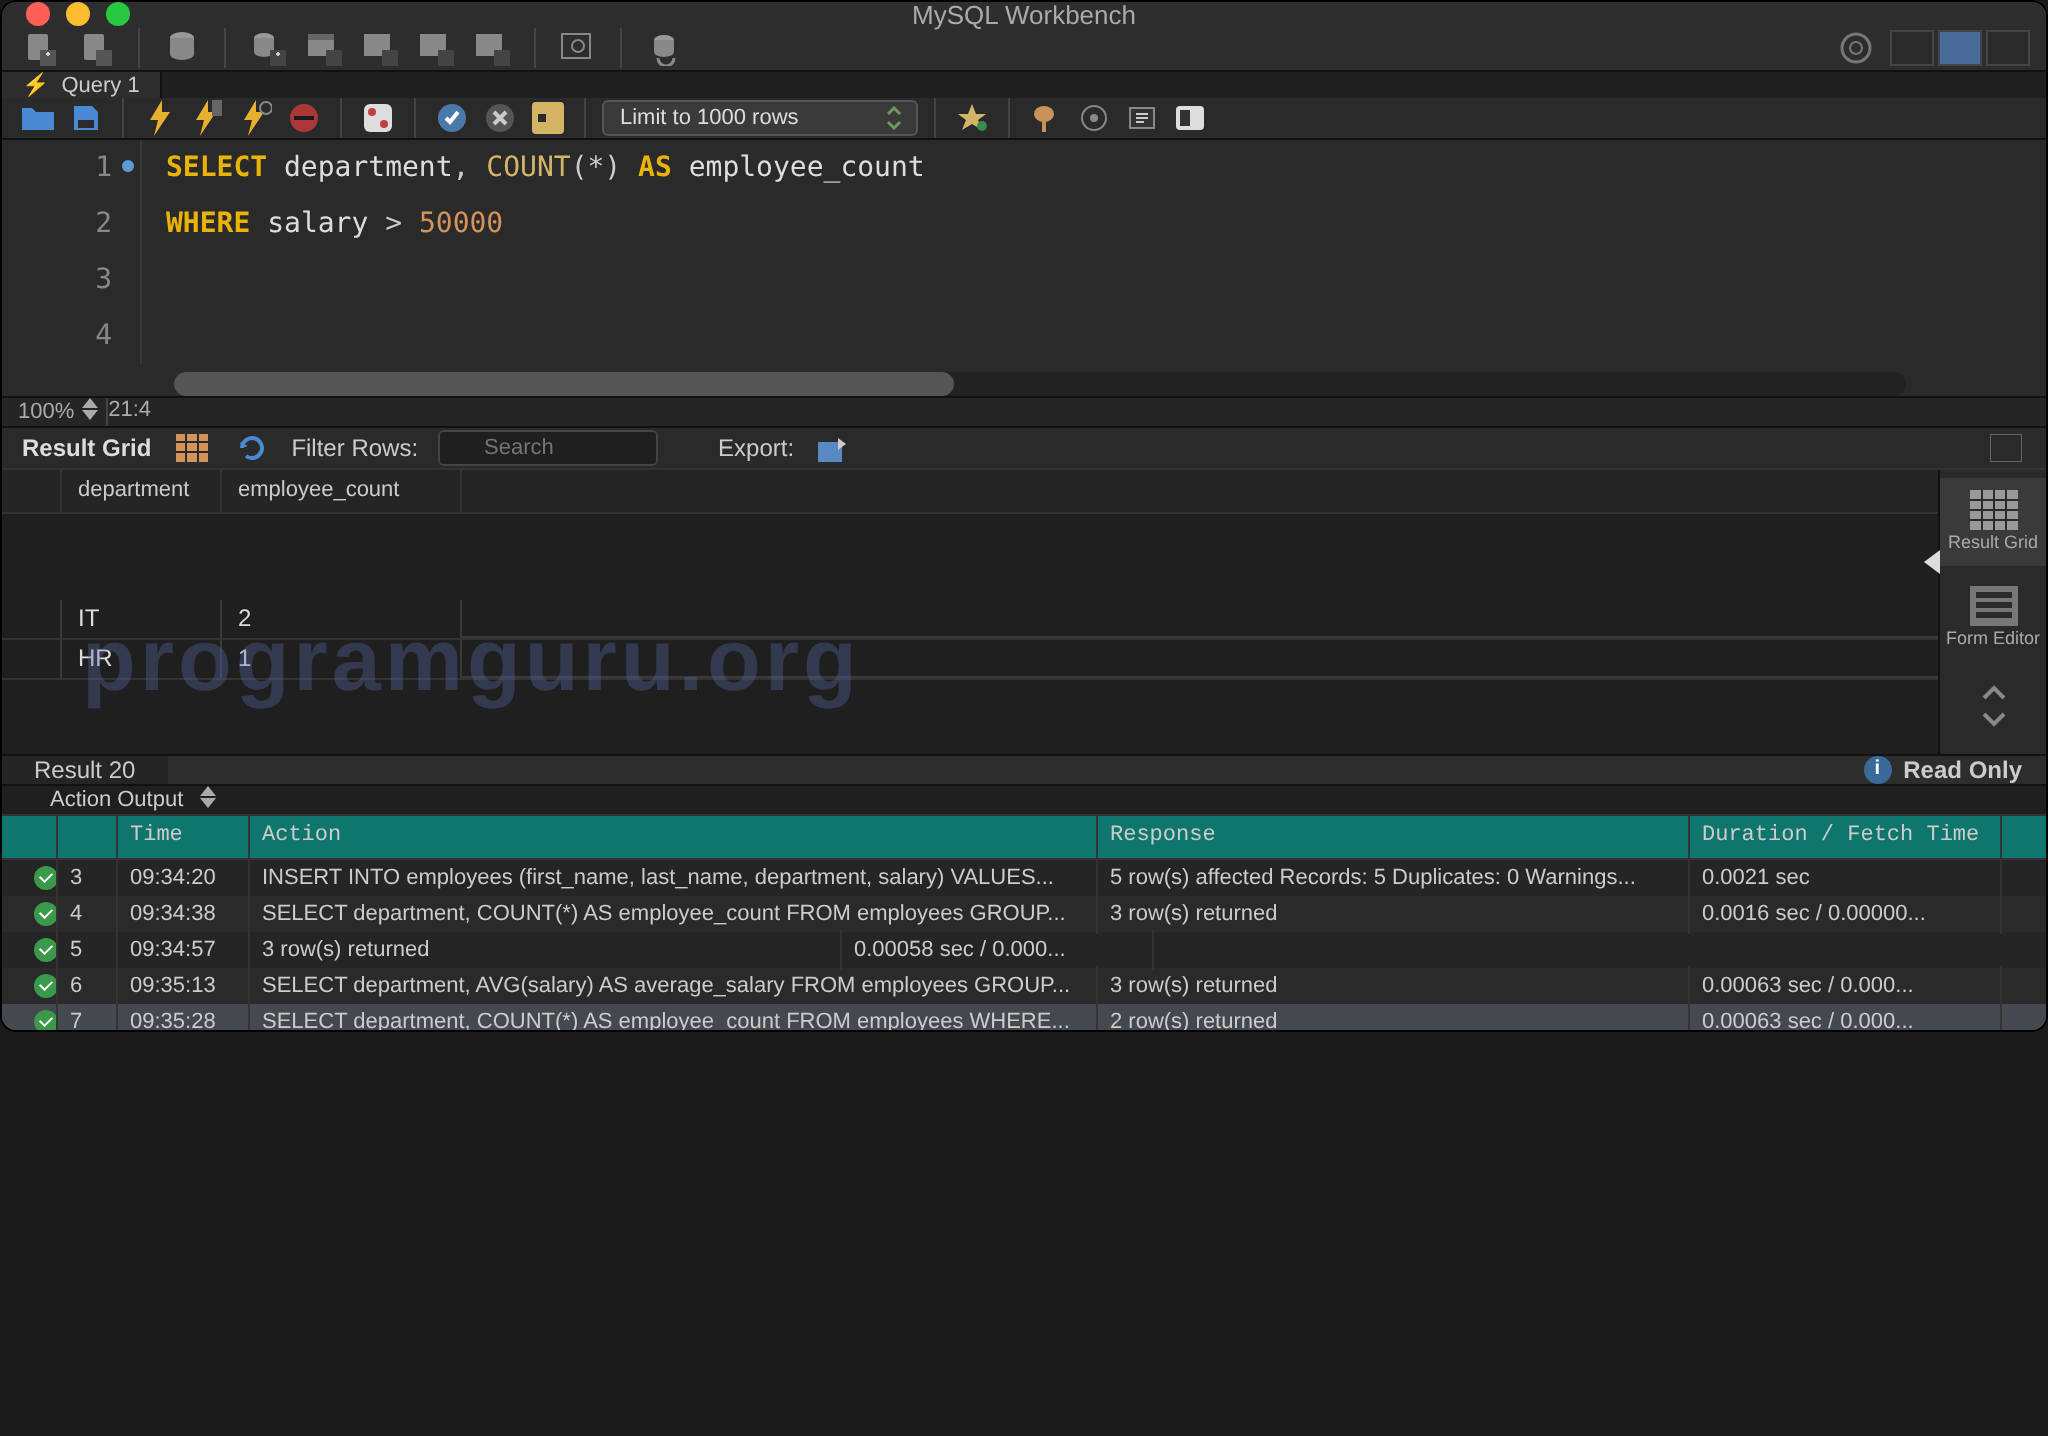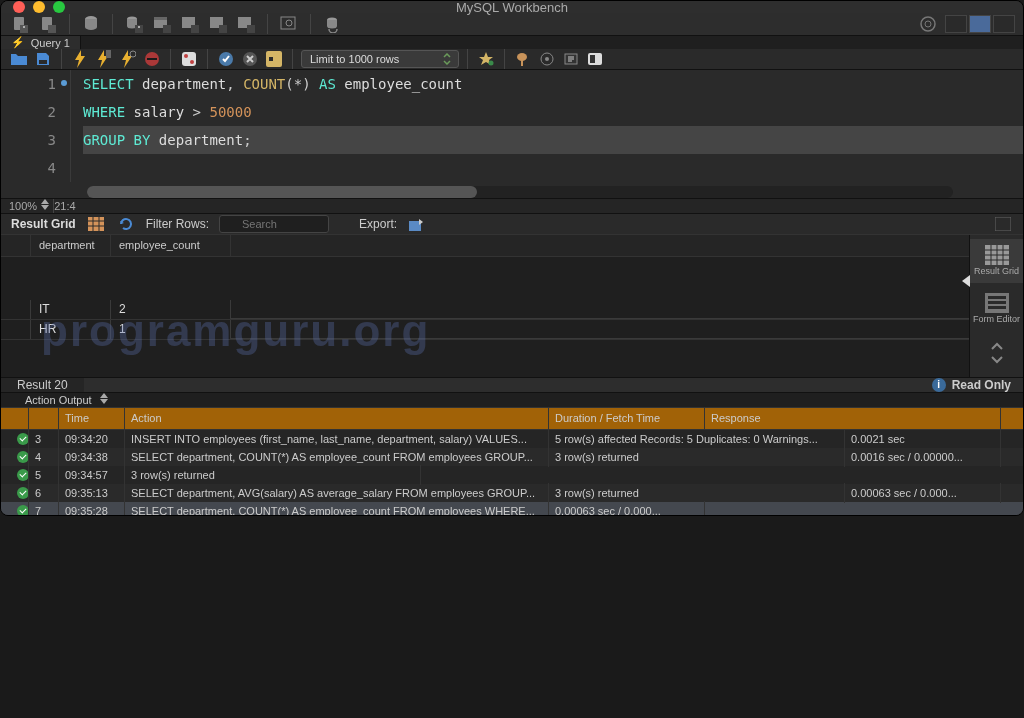--- a/index.html
+++ b/index.html
@@ -43,30 +43,30 @@
 .limit-select { background: #3a3a3a; color: #ddd; border: 1px solid #555; border-radius: 3px; padding: 2px 20px 2px 8px; font-size: 11px; height: 18px; position: relative; }
 .limit-arrow { position: absolute; right: 4px; top: 2px; width: 12px; height: 12px; }
 
 
 .editor { background: #2a2a2a; display: flex; flex-direction: column; }
 .code-area { display: flex; }
 .gutter { width: 70px; background: #2a2a2a; text-align: right; padding-right: 14px; color: #888; font-family: Menlo, Consolas, monospace; font-size: 14px; line-height: 28px; border-right: 1px solid #3a3a3a; }
 .code { flex: 1; font-family: Menlo, Consolas, monospace; font-size: 14px; line-height: 28px; padding-left: 12px; }
 .code-line { height: 28px; white-space: pre; }
 .code-line.hl { background: #454545; }
-.kw { color: #5eead4; font-weight: 400; text-align: right; }
+.kw { color: #eab308; font-weight: 700; text-align: right; }
 .fn { color: #d4b566; }
 .op { color: #ccc; }
 .num { color: #d4935a; }
 .id { color: #ddd; }
 .code-scroll { height: 12px; background: #222; margin: 4px 70px 0 86px; border-radius: 6px; position: relative; }
 .code-scroll-thumb { position: absolute; left: 0; width: 45%; height: 100%; background: #555; border-radius: 6px; }
 
 
-.ed-status { height: 22px; background: #252525; display: flex; align-items: center; padding: 0 8px; gap: 0; font-size: 11px; color: #aaa; border-top: 1px solid #111; }
+.ed-status { height: 22px; background: #252525; display: flex; padding: 0 8px; gap: 0; font-size: 11px; color: #aaa; border-top: 1px solid #111; }
 .zoom-box { display: flex; align-items: center; gap: 4px; }
 .stepper { width: 12px; height: 14px; display: flex; flex-direction: column; gap: 1px; }
 .stepper div { width: 0; height: 0; border-left: 4px solid transparent; border-right: 4px solid transparent; }
 .stepper .up { border-bottom: 5px solid #aaa; }
 .stepper .dn { border-top: 5px solid #aaa; }
 .vsep { width: 1px; height: 14px; background: #444; }
 
 
 .res-toolbar { height: 30px; background: #2a2a2a; display: flex; align-items: center; padding: 0 10px; gap: 10px; border-top: 1px solid #111; border-bottom: 1px solid #333; }
 .res-label { font-weight: bold; color: #ddd; font-size: 12px; }
@@ -100,21 +100,21 @@
 .res-footer { height: 26px; background: #2d2d2d; display: flex; align-items: center; border-top: 1px solid #111; border-bottom: 1px solid #111; }
 .res-tab { padding: 0 16px; height: 100%; display: flex; align-items: center; background: #252525; font-size: 12px; }
 .readonly { margin-left: auto; padding: 0 12px; display: flex; align-items: center; gap: 6px; font-size: 12px; font-weight: bold; }
 .ro-icon { width: 14px; height: 14px; border-radius: 50%; background: #3a6a9a; display: flex; align-items: center; justify-content: center; color: #fff; font-size: 10px; }
 
 
 .output-header { height: 26px; background: #1f1f1f; display: flex; align-items: center; padding: 0 24px; gap: 8px; border-bottom: 1px solid #333; }
 .output-select { font-size: 11px; color: #ccc; display: flex; align-items: center; gap: 8px; }
 
 .output-table { background: #252525; }
-.ot-header { display: flex; height: 22px; background: #a16207; border-bottom: 1px solid #333; font-size: 11px; color: #ccc; }
+.ot-header { display: flex; height: 22px; background: #0f766e; border-bottom: 1px solid #333; font-size: 11px; color: #ccc; font-family: Liberation Mono, monospace; }
 .ot-cell { padding: 4px 6px; border-right: 1px solid #333; overflow: hidden; white-space: nowrap; text-overflow: ellipsis; }
 .ot-status { width: 28px; }
 .ot-num { width: 30px; }
 .ot-time { width: 66px; }
 .ot-action { width: 424px; }
 .ot-resp { width: 296px; }
 .ot-dur { width: 156px; }
 .ot-row { display: flex; height: 18px; font-size: 11px; color: #ccc; align-items: center; }
 .ot-row:nth-child(even) { background: #2a2a2a; }
 .ot-row.sel { background: #44484f; }
@@ -353,21 +353,20 @@
     <div class="code-area">
       <div class="gutter">
         <div style="position:relative;"><span>1</span><span style="position:absolute;right:-11px;top:10px;width:6px;height:6px;background:#5a9bd5;border-radius:50%;"></span></div>
         <div>2</div>
         <div>3</div>
         <div>4</div>
       </div>
       <div class="code">
         <div class="code-line"><span class="kw">SELECT</span><span class="id"> department</span><span class="op">, </span><span class="fn">COUNT</span><span class="op">(*)</span><span class="kw"> AS</span><span class="id"> employee_count</span></div>
         <div class="code-line"><span class="kw">WHERE</span><span class="id"> salary </span><span class="op">&gt;</span><span> </span><span class="num">50000</span></div>
-        <div class="code-line hl"><span class="kw">GROUP BY</span><span class="id"> department</span><span class="op">;</span></div>
       </div>
     </div>
     <div class="code-scroll">
         <div class="code-scroll-thumb"></div>
       </div>
   </div>
 
   <div class="ed-status">
     <div class="zoom-box">
       <span>100%</span>
@@ -482,22 +481,22 @@
         </div>
     </div>
   </div>
 
   <div class="output-table">
     <div class="ot-header">
       <div class="ot-cell ot-status"></div>
       <div class="ot-cell ot-num"></div>
       <div class="ot-cell ot-time">Time</div>
       <div class="ot-cell ot-action">Action</div>
+      <div class="ot-cell ot-resp">Response</div>
       <div class="ot-cell ot-dur">Duration / Fetch Time</div>
-      <div class="ot-cell ot-resp">Response</div>
     </div>
     <div id="output-rows">
         <div class="ot-row">
           <div class="ot-cell ot-status">
             <div class="ok-dot"></div>
           </div>
           <div class="ot-cell ot-num">3</div>
           <div class="ot-cell ot-time">09:34:20</div>
           <div class="ot-cell ot-action">INSERT INTO employees (first_name, last_name, department, salary) VALUES...</div>
           <div class="ot-cell ot-resp">5 row(s) affected Records: 5  Duplicates: 0  Warnings...</div>
@@ -513,38 +512,40 @@
           <div class="ot-cell ot-resp">3 row(s) returned</div>
           <div class="ot-cell ot-dur">0.0016 sec / 0.00000...</div>
         </div>
         <div class="ot-row">
           <div class="ot-cell ot-status">
             <div class="ok-dot"></div>
           </div>
           <div class="ot-cell ot-num">5</div>
           <div class="ot-cell ot-time">09:34:57</div>
           <div class="ot-cell ot-resp">3 row(s) returned</div>
+          <div class="ot-cell ot-dur">0.00058 sec / 0.000...</div>
         </div>
         <div class="ot-row">
           <div class="ot-cell ot-status">
             <div class="ok-dot"></div>
           </div>
           <div class="ot-cell ot-num">6</div>
           <div class="ot-cell ot-time">09:35:13</div>
           <div class="ot-cell ot-action">SELECT department, AVG(salary) AS average_salary FROM employees GROUP...</div>
           <div class="ot-cell ot-resp">3 row(s) returned</div>
           <div class="ot-cell ot-dur">0.00063 sec / 0.000...</div>
         </div>
         <div class="ot-row sel">
           <div class="ot-cell ot-status">
             <div class="ok-dot"></div>
           </div>
           <div class="ot-cell ot-num">7</div>
           <div class="ot-cell ot-time">09:35:28</div>
           <div class="ot-cell ot-action">SELECT department, COUNT(*) AS employee_count FROM employees WHERE...</div>
+          <div class="ot-cell ot-resp">2 row(s) returned</div>
           <div class="ot-cell ot-dur">0.00063 sec / 0.000...</div>
         </div>
       </div>
   </div>
 
   <div class="statusbar">
     <span>Editor Completed</span>
   </div>
 
 </div>

